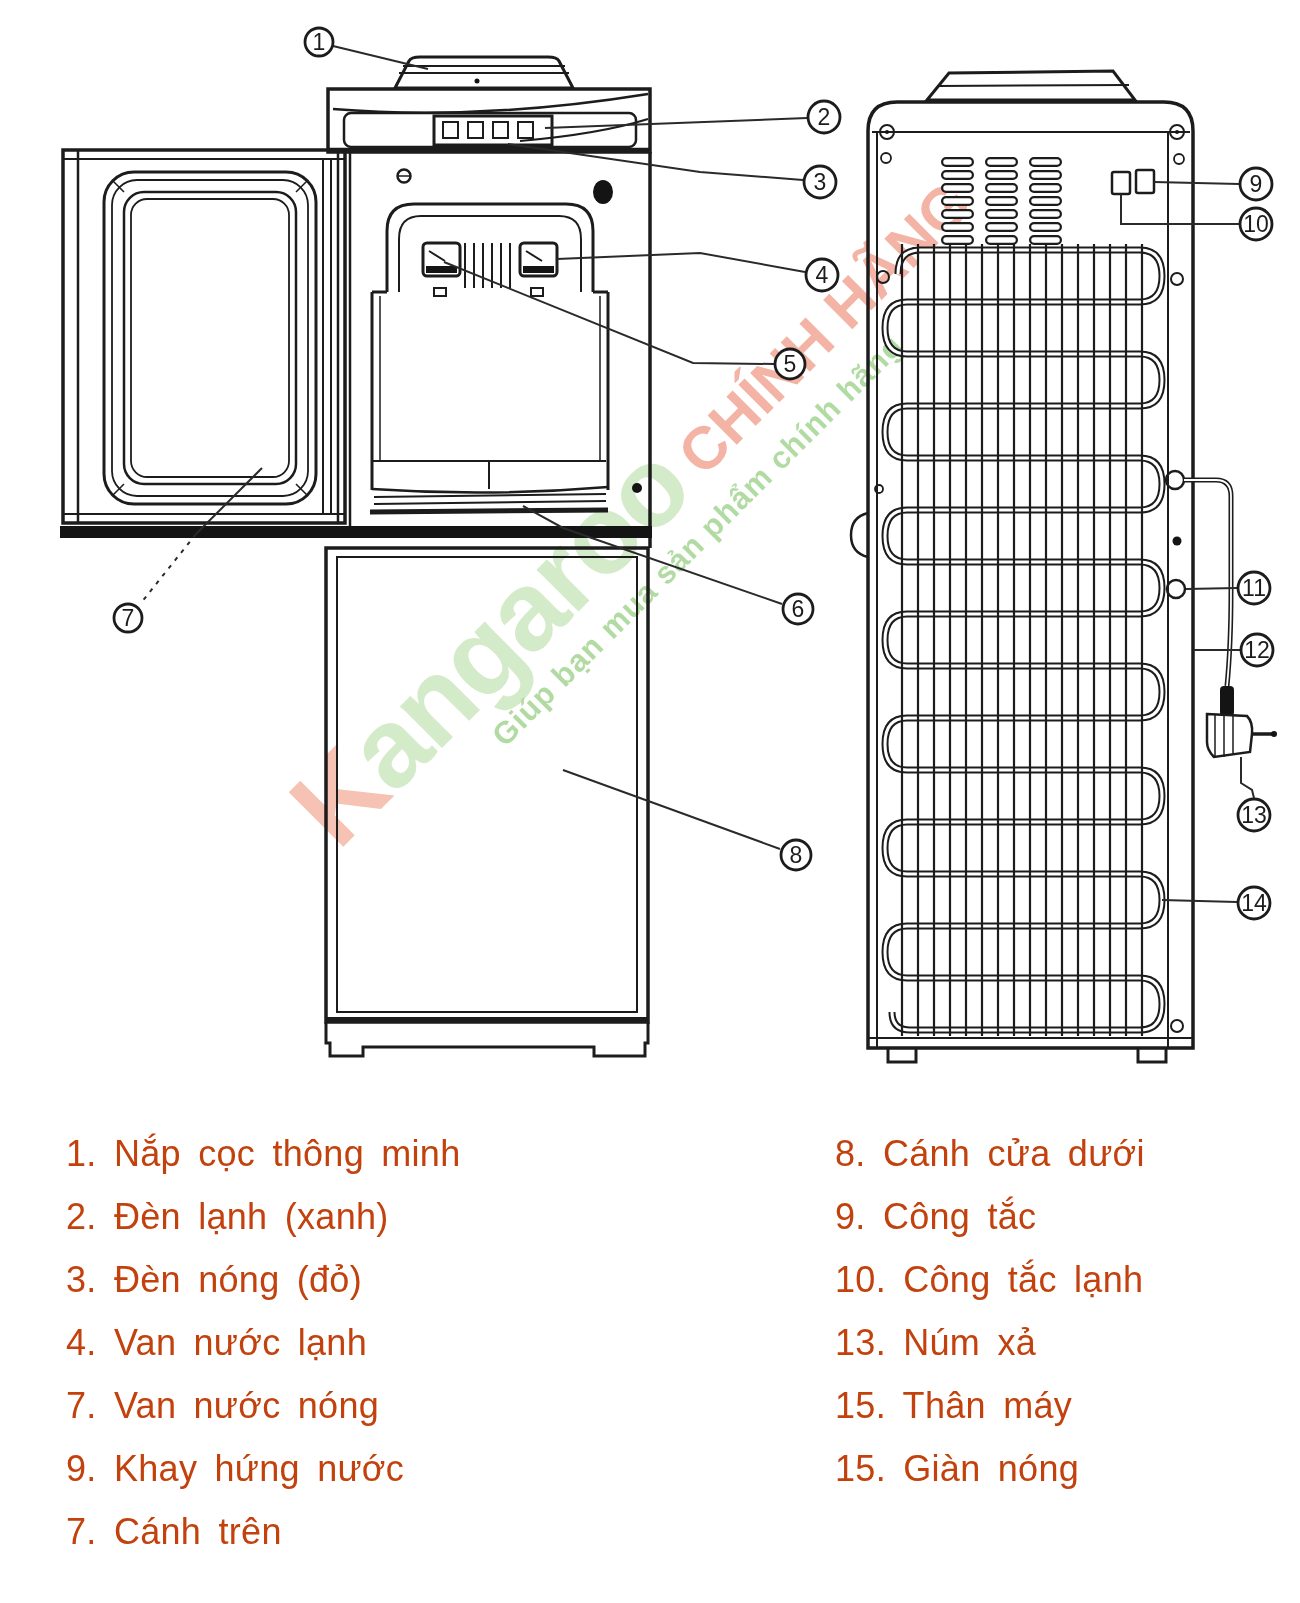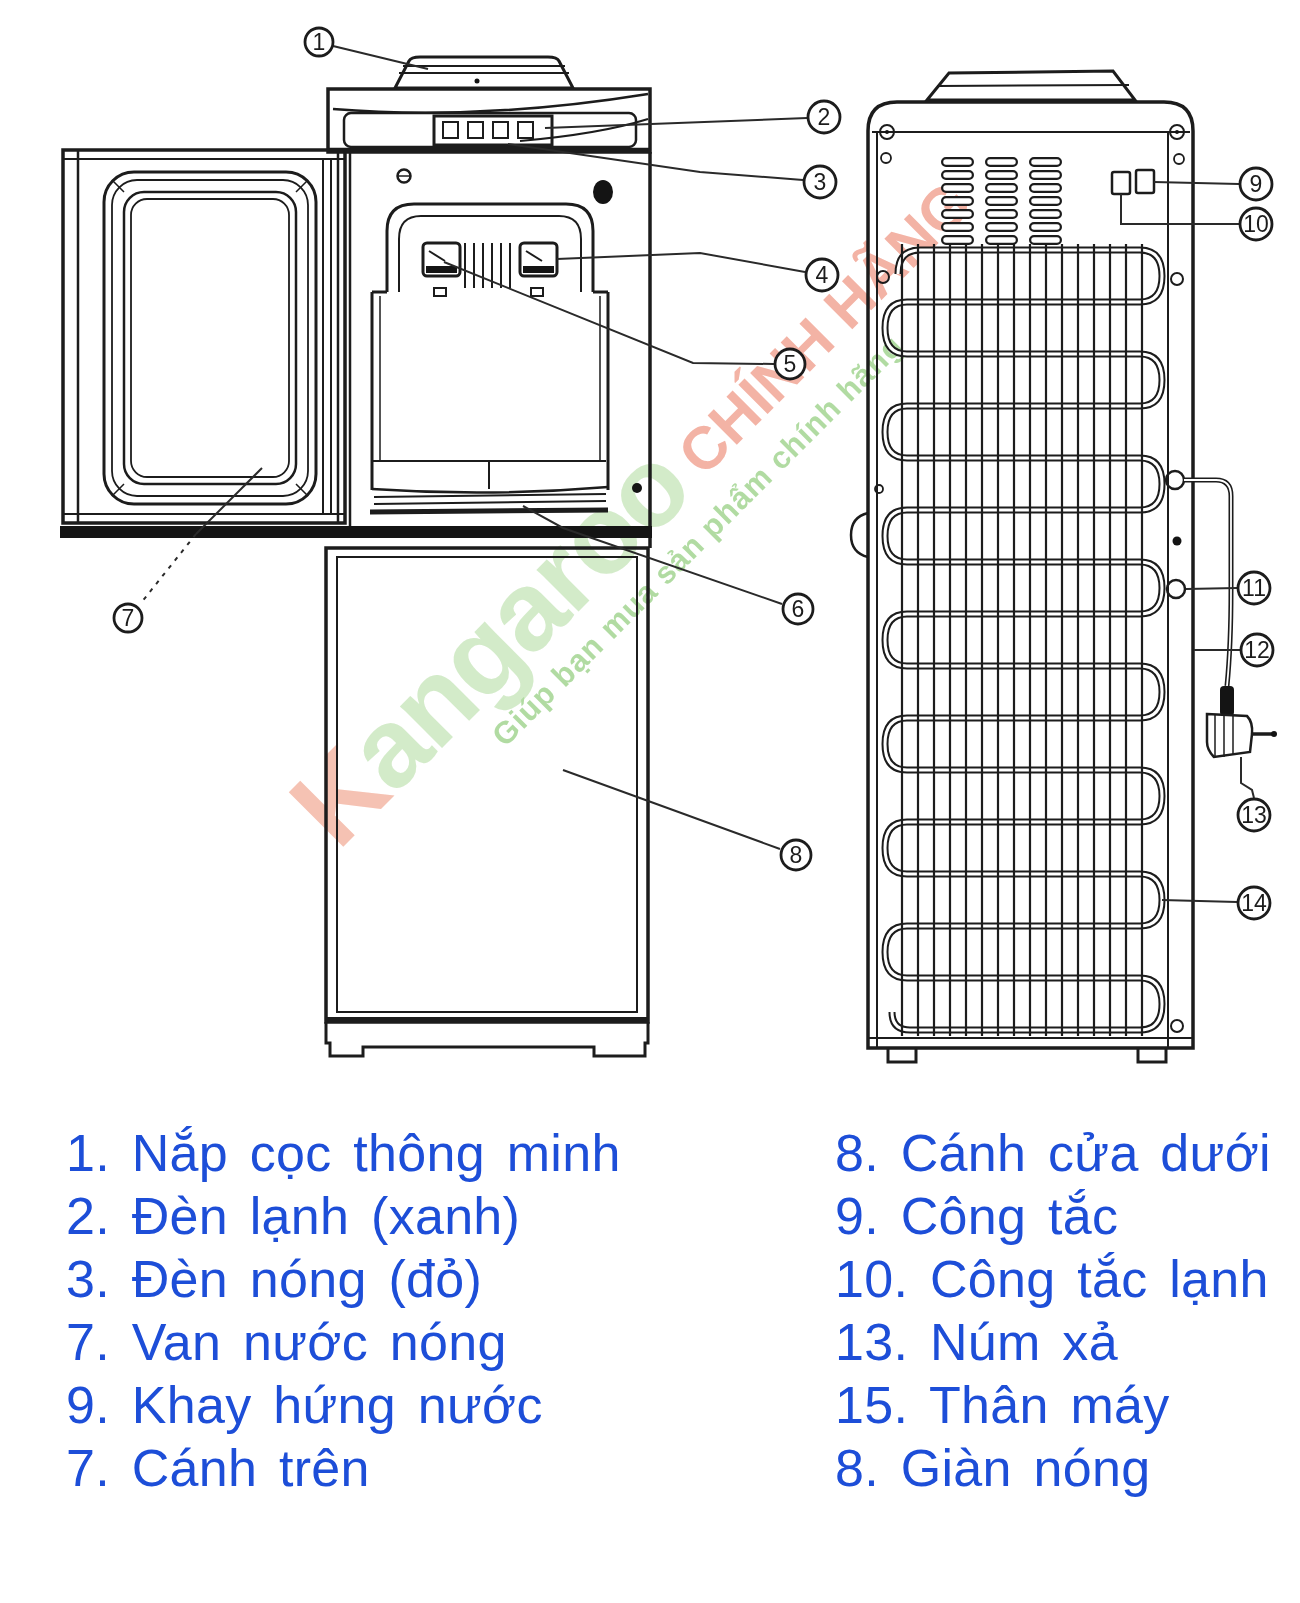--- a/index.html
+++ b/index.html
@@ -9,21 +9,21 @@
   .art path,.art rect,.art circle,.art ellipse,.art line{vector-effect:none;}
   .ink{stroke:#1c1c1c;fill:none;}
   .fillb{fill:#141414;stroke:none;}
   .wcore{stroke:#ffffff;fill:none;}
   .callout circle{stroke:#1c1c1c;stroke-width:2.8;fill:#ffffff;}
   .callout text{fill:#1c1c1c;font-size:23px;font-weight:500;text-anchor:middle;
                 font-family:"Liberation Sans", sans-serif;}
   .leader{stroke:#2a2a2a;stroke-width:2;fill:none;}
   .wm-main{font-weight:bold;letter-spacing:-2px;}
   .wm-tag{font-weight:bold;font-size:31px;letter-spacing:1px;}
-  .legend-col{position:absolute;top:1122px;color:#1d4ed8;font-size:52px;
+  .legend-col{position:absolute;top:1122px;color:#c2410c;font-size:36px;
               word-spacing:7px;letter-spacing:.3px;}
   .legend-col .li{height:63px;line-height:63px;white-space:nowrap;}
 </style>
 </head>
 <body>
 
 <div class="stage">
 <svg width="1300" height="1603" viewBox="0 0 1300 1603">
 
   <g opacity="0.9">
@@ -236,25 +236,26 @@
           <circle cx="1254" cy="903" r="16"></circle>
           <text x="1254" y="911">14</text>
         </g>
   </g>
 </svg>
 
 <div class="legend-col" style="left:66px">
   <div class="li">1. Nắp cọc thông minh</div>
   <div class="li">2. Đèn lạnh (xanh)</div>
   <div class="li">3. Đèn nóng (đỏ)</div>
+  <div class="li">4. Van nước lạnh</div>
   <div class="li">7. Van nước nóng</div>
   <div class="li">9. Khay hứng nước</div>
   <div class="li">7. Cánh trên</div>
 </div>
 <div class="legend-col" style="left:835px">
   <div class="li">8. Cánh cửa dưới</div>
   <div class="li">9. Công tắc</div>
   <div class="li">10. Công tắc lạnh</div>
   <div class="li">13. Núm xả</div>
   <div class="li">15. Thân máy</div>
-  <div class="li">8. Giàn nóng</div>
+  <div class="li">15. Giàn nóng</div>
 </div>
 </div>
 
 </body></html>

